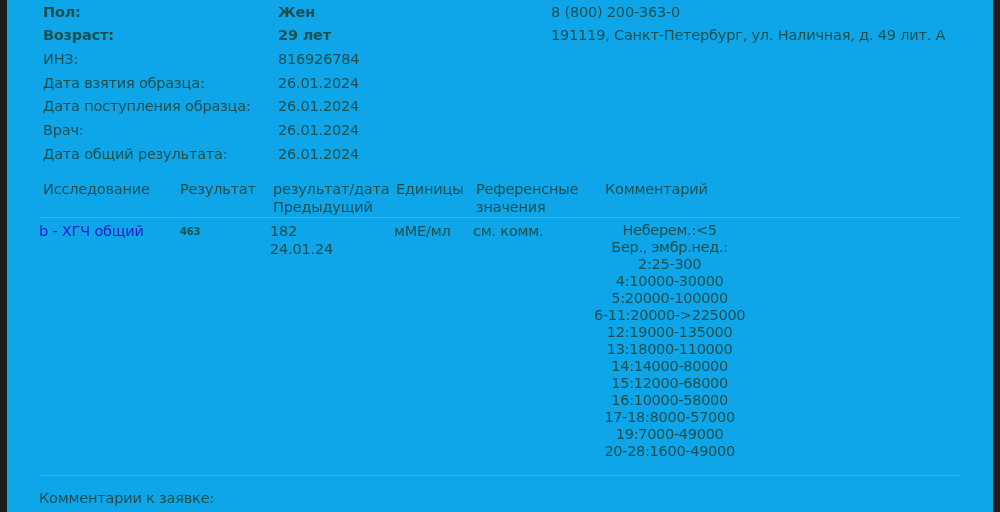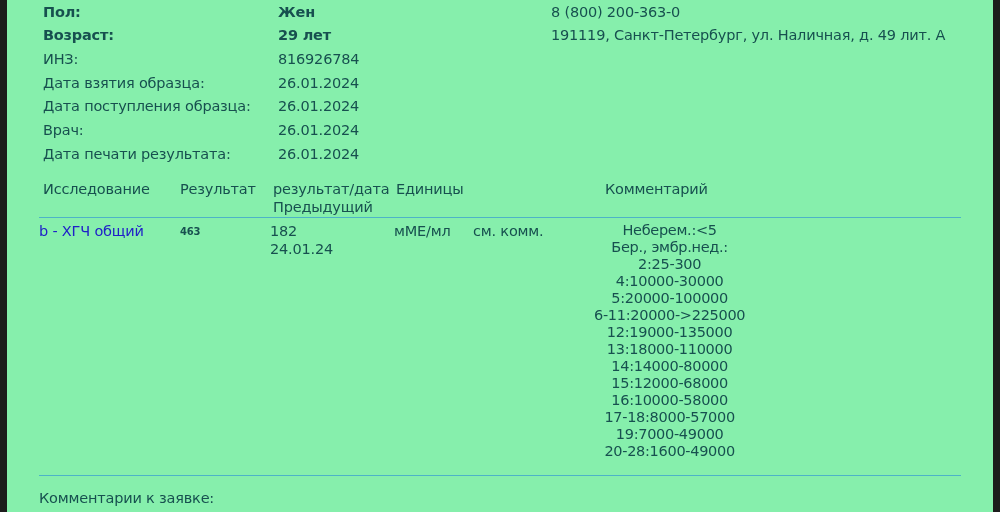--- a/index.html
+++ b/index.html
@@ -1,18 +1,18 @@
 <!DOCTYPE html>
 <html><head>
 <meta charset="utf-8">
 <style>
   html, body { margin:0; padding:0; }
   body { width:1000px; height:512px; background:#1c1c1c; overflow:hidden; position:relative;
          font-family:"DejaVu Sans", sans-serif; }
-  .page { position:absolute; left:7px; top:0; width:986px; height:512px; background:#86efac; color:#17504f; }
+  .page { position:absolute; left:7px; top:0; width:986px; height:512px; background:#0ea5e9; color:#17504f; }
   .t { position:absolute; font-size:14.5px; white-space:nowrap; line-height:18px; letter-spacing:-0.2px; }
   .b { font-weight:bold; }
   .rule { position:absolute; left:32px; width:922px; height:1px; background:#4db3c7; }
   .blue { color:#2020c8;text-align:center; }
   .cmt div { line-height:17px; font-size:14.5px; letter-spacing:-0.3px;text-align:center; }
 </style>
 </head>
 <body>
 
 <div class="page">
@@ -22,33 +22,37 @@
   <div class="t b" style="left:36px;top:26px">Возраст:</div>
   <div class="t b" style="left:271px;top:26px">29 лет</div>
   <div class="t" style="left:36px;top:50px">ИНЗ:</div>
   <div class="t" style="left:271px;top:50px">816926784</div>
   <div class="t" style="left:36px;top:74px">Дата взятия образца:</div>
   <div class="t" style="left:271px;top:74px">26.01.2024</div>
   <div class="t" style="left:36px;top:97px">Дата поступления образца:</div>
   <div class="t" style="left:271px;top:97px">26.01.2024</div>
   <div class="t" style="left:36px;top:121px">Врач:</div>
   <div class="t" style="left:271px;top:121px">26.01.2024</div>
-  <div class="t" style="left:36px;top:145px">Дата печати результата:</div>
+  <div class="t" style="left:36px;top:145px">Дата общий результата:</div>
   <div class="t" style="left:271px;top:145px">26.01.2024</div>
 
   <div class="t" style="left:544px;top:3px">8 (800) 200-363-0</div>
   <div class="t" style="left:544px;top:26px">191119, Санкт-Петербург, ул. Наличная, д. 49 лит. А</div>
 
   <div class="t" style="left:36px;top:180px">Исследование</div>
   <div class="t" style="left:173px;top:180px">Результат</div>
   <div class="t" style="left:266px;top:180px">
     <div>результат/дата</div>
     <div>Предыдущий</div>
   </div>
   <div class="t" style="left:389px;top:180px">Единицы</div>
+  <div class="t" style="left:469px;top:180px">
+    <div>Референсные</div>
+    <div>значения</div>
+  </div>
   <div class="t" style="left:598px;top:180px">Комментарий</div>
 
   <div class="rule" style="top:217px"></div>
 
   <div class="t blue" style="left:32px;top:222px">b - ХГЧ общий</div>
   <div class="t b" style="left:173px;top:223px;font-size:10px">463</div>
   <div class="t" style="left:263px;top:222px">
     <div>182</div>
     <div>24.01.24</div>
   </div>

